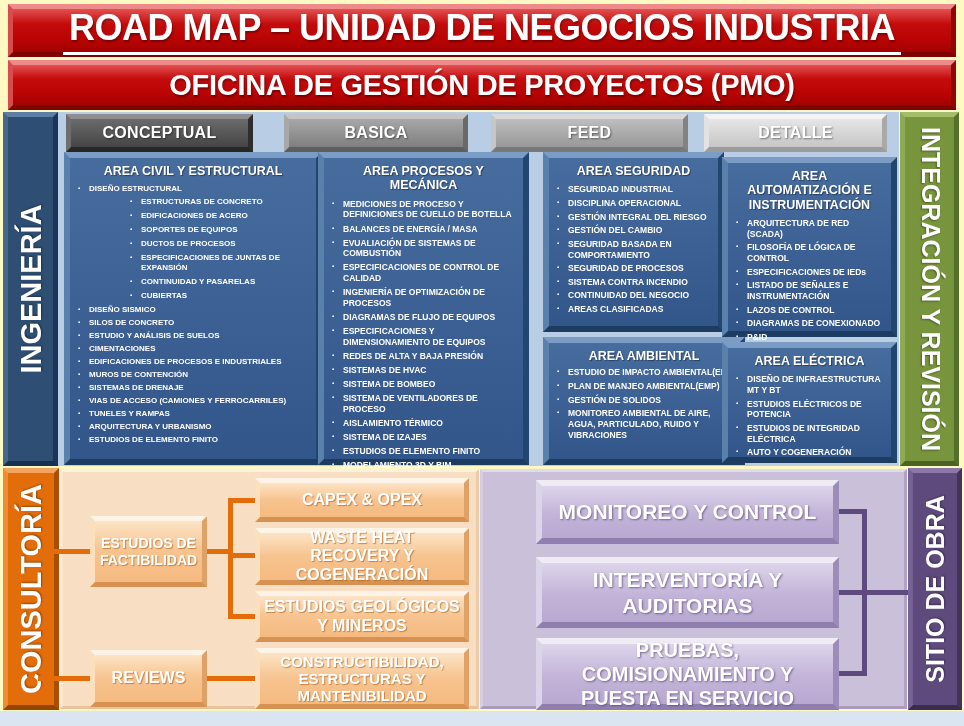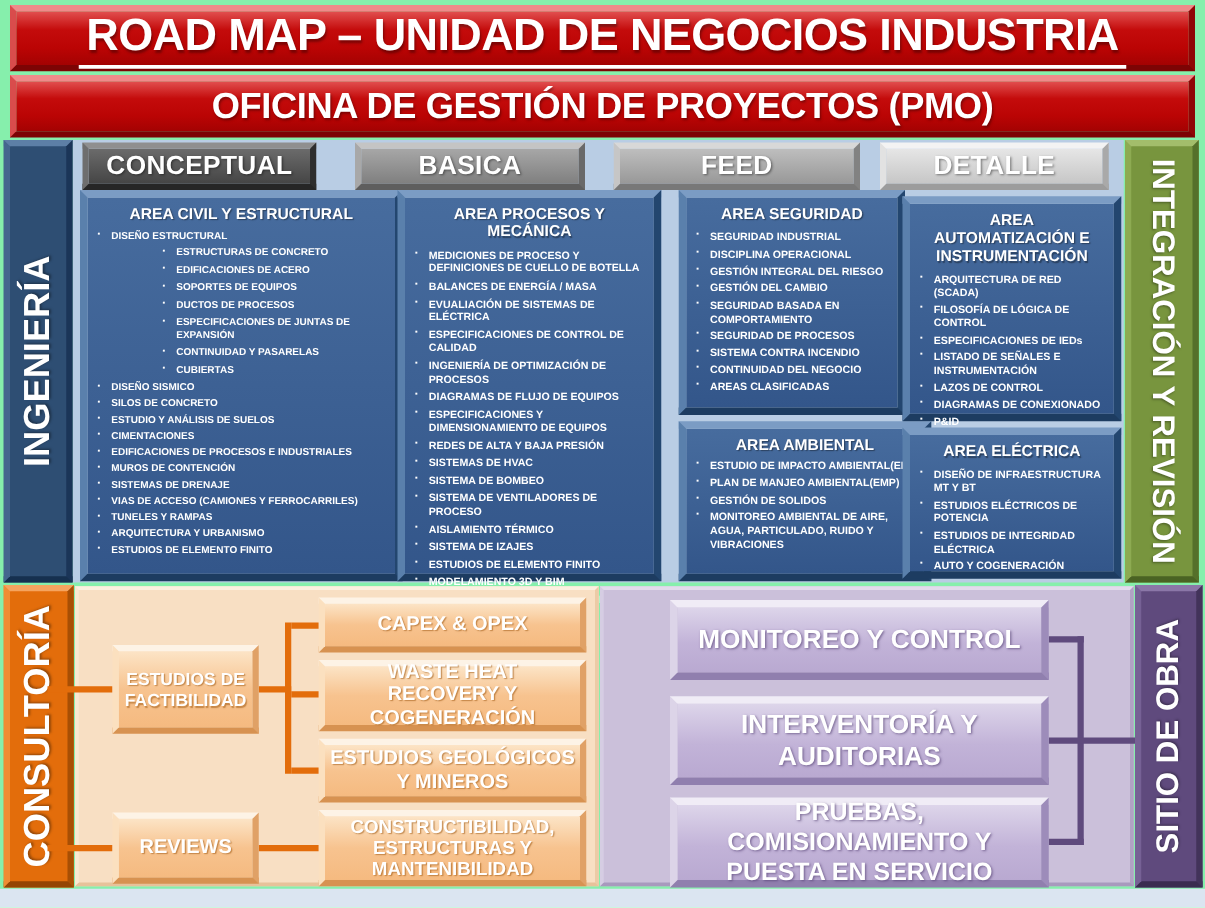--- a/index.html
+++ b/index.html
@@ -1,16 +1,16 @@
 <!DOCTYPE html>
 <html><head>
 <meta charset="utf-8">
 <style>
   html,body{margin:0;padding:0;background:#ffffff;}
-  .slide{position:relative;width:964px;height:726px;background:#86efac;overflow:hidden;
+  .slide{position:relative;width:964px;height:726px;background:#fef9c3;overflow:hidden;
          font-family:"Liberation Sans",sans-serif;-webkit-font-smoothing:antialiased;}
 
   
   .banner{position:absolute;left:8px;width:948px;box-sizing:border-box;
           border:5px solid;border-color:#ef8a8a #8f0606 #7c0404 #d94c4c;
           background:linear-gradient(180deg,#e25050 0%,#c40b0b 35%,#ba0404 70%,#a30202 100%);
           display:flex;align-items:center;justify-content:center;color:#fff;font-weight:bold;
           text-shadow:1px 2px 2px rgba(0,0,0,.35);}
   #banner1{top:4px;height:53px;font-size:36px;letter-spacing:-.5px;}
   #banner1 .u{border-bottom:3px solid #fff;padding:0 6px 3px;}
@@ -35,21 +35,21 @@
   #band-con{left:3px;top:468px;width:56px;height:242px;background:#e36d0b;
             border-color:#f5a45f #a84f04 #944503 #ef8c33;}
   #band-con .vtext{font-size:29px;}
   #band-sit{left:908px;top:468px;width:54px;height:242px;background:#5f4a7d;
             border-color:#8b77a8 #42335a #3a2c50 #766195;}
   #band-sit .vtext{font-size:25px;}
 
   
   .phase{position:absolute;top:114px;height:38px;box-sizing:border-box;border:5px solid;
          display:flex;align-items:center;justify-content:center;color:#fff;font-weight:bold;
-         font-size:21px;text-shadow:1px 1px 2px rgba(0,0,0,.45);letter-spacing:.3px;}
+         font-size:16px;text-shadow:1px 1px 2px rgba(0,0,0,.45);letter-spacing:.3px;}
   #ph1{left:66px;width:187px;background:linear-gradient(180deg,#6b6b6b,#454545);
        border-color:#8f8f8f #2e2e2e #262626 #6e6e6e;}
   #ph2{left:284px;width:184px;background:linear-gradient(180deg,#a7a7a7,#7f7f7f);
        border-color:#c4c4c4 #696969 #5e5e5e #a8a8a8;}
   #ph3{left:491px;width:197px;background:linear-gradient(180deg,#bebebe,#989898);
        border-color:#d8d8d8 #828282 #787878 #c6c6c6;}
   #ph4{left:704px;width:183px;background:linear-gradient(180deg,#e6e6e6,#c6c6c6);
        border-color:#f3f3f3 #a9a9a9 #9c9c9c #e2e2e2;}
 
   
@@ -179,21 +179,21 @@
         <li><span>TUNELES Y RAMPAS</span></li>
         <li><span>ARQUITECTURA Y URBANISMO</span></li>
         <li><span>ESTUDIOS DE ELEMENTO FINITO</span></li>
       </ul>
   </div>
   <div class="area" id="area-proc">
     <h3>AREA PROCESOS Y MECÁNICA</h3>
     <ul class="blist">
         <li><span>MEDICIONES DE PROCESO Y DEFINICIONES DE CUELLO DE BOTELLA</span></li>
         <li><span>BALANCES DE ENERGÍA / MASA</span></li>
-        <li><span>EVUALIACIÓN DE SISTEMAS DE ELÉCTRICA</span></li>
+        <li><span>EVUALIACIÓN DE SISTEMAS DE COMBUSTIÓN</span></li>
         <li><span>ESPECIFICACIONES DE CONTROL DE CALIDAD</span></li>
         <li><span>INGENIERÍA DE OPTIMIZACIÓN DE PROCESOS</span></li>
         <li><span>DIAGRAMAS DE FLUJO DE EQUIPOS</span></li>
         <li><span>ESPECIFICACIONES Y DIMENSIONAMIENTO DE EQUIPOS</span></li>
         <li><span>REDES DE ALTA Y BAJA PRESIÓN</span></li>
         <li><span>SISTEMAS DE HVAC</span></li>
         <li><span>SISTEMA DE BOMBEO</span></li>
         <li><span>SISTEMA DE VENTILADORES DE PROCESO</span></li>
         <li><span>AISLAMIENTO TÉRMICO</span></li>
         <li><span>SISTEMA DE IZAJES</span></li>

